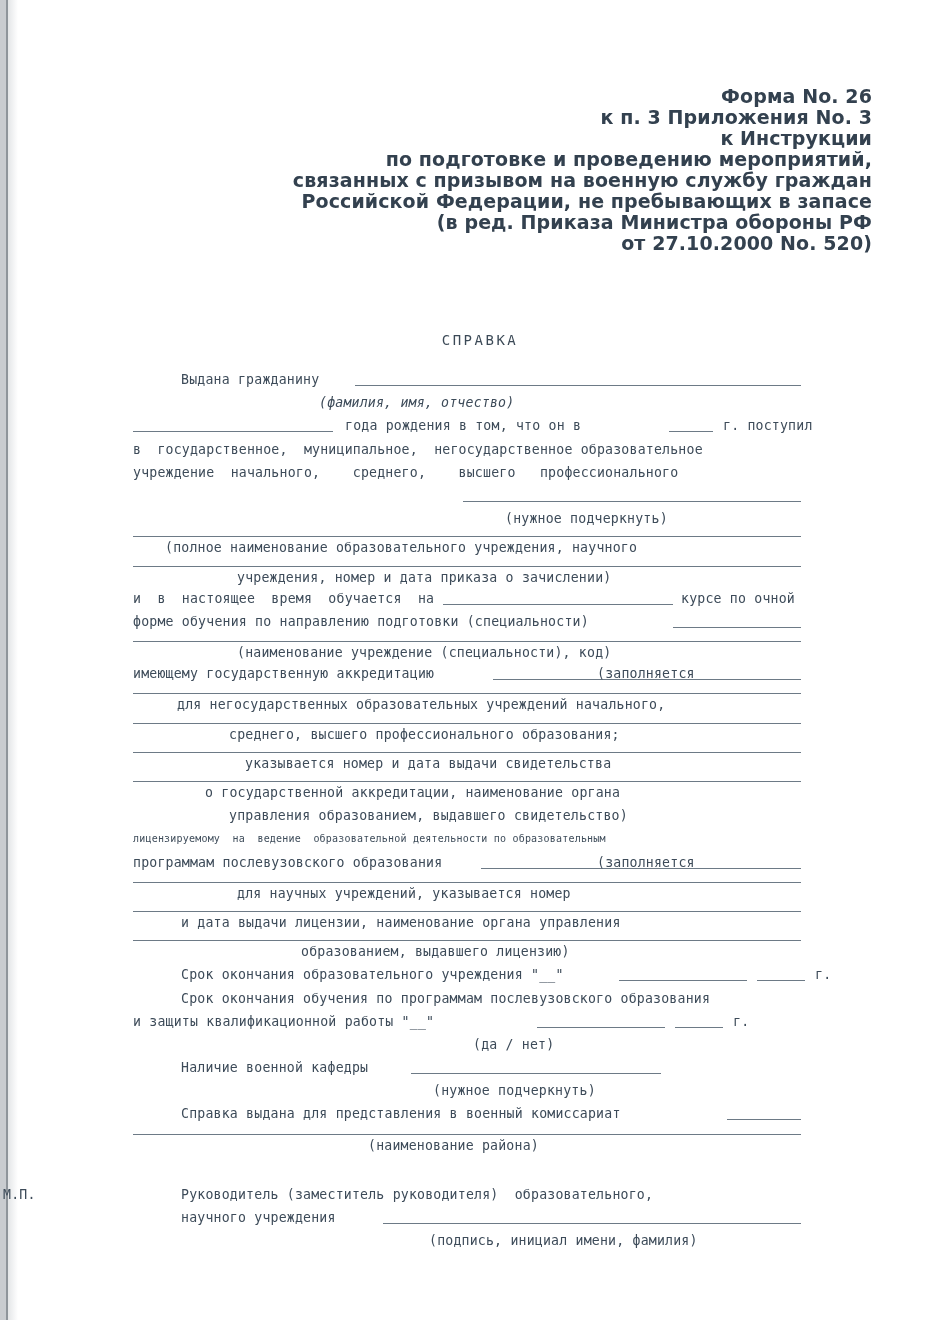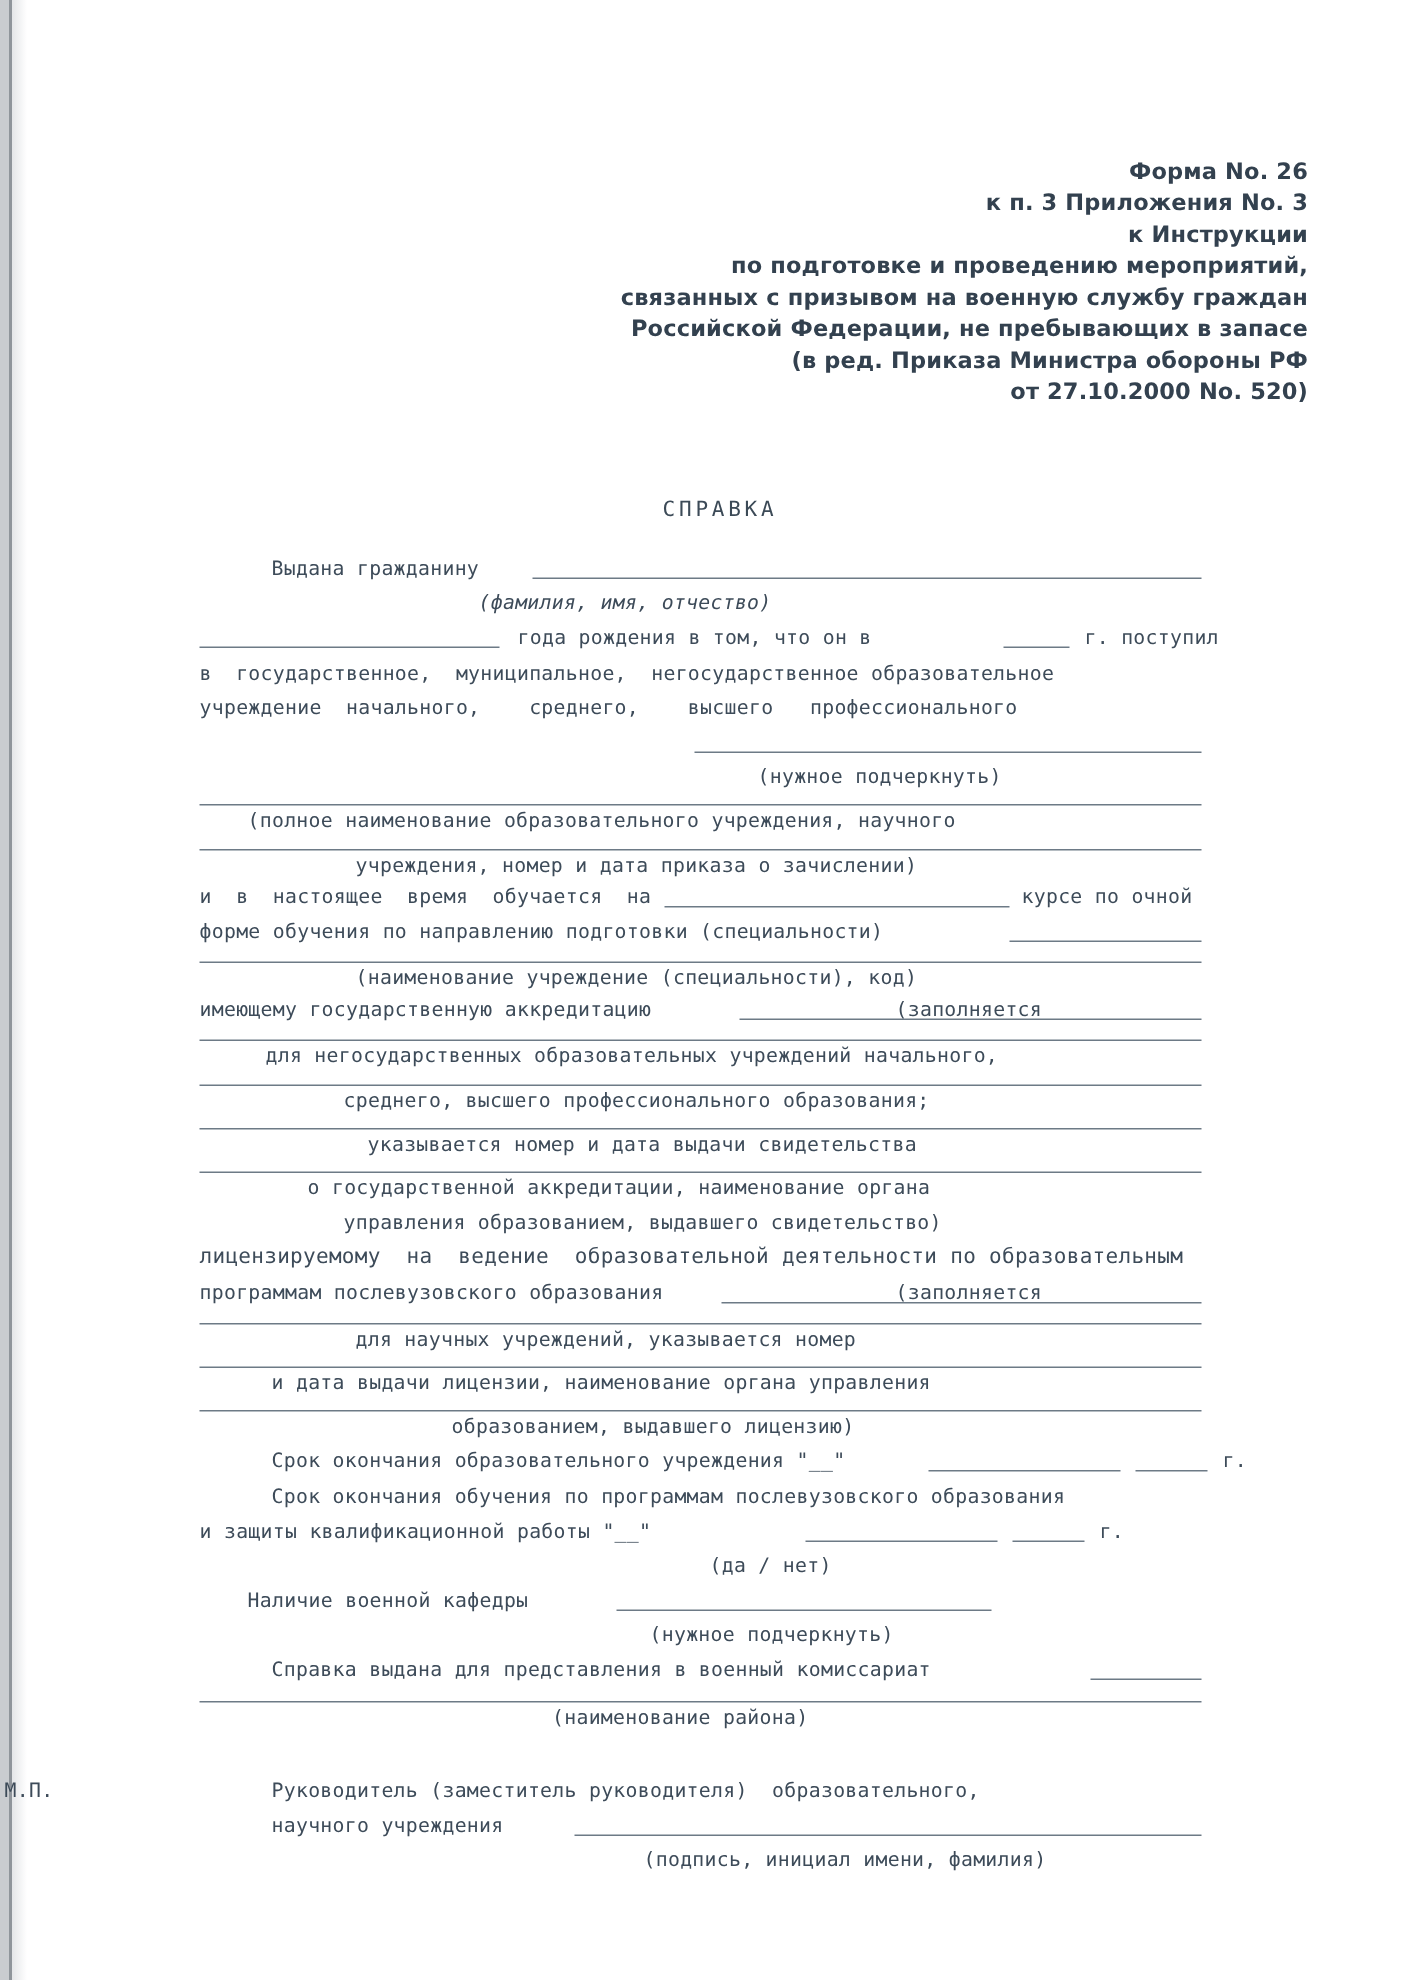--- a/index.html
+++ b/index.html
@@ -39,24 +39,24 @@
   .page {
     position: absolute;
     left: 0; top: 0;
     width: 940px; height: 1320px;
   }
 
   
   .header {
     position: absolute;
     right: 68px;
-    top: 104px;
+    top: 86px;
     text-align: right;
     font-family: "DejaVu Sans", sans-serif;
-    font-size: 15px;
+    font-size: 19px;
     line-height: 21px;
     color: #33414f;
     font-weight: 700;
     letter-spacing: 0.1px;
   }
   .header div { white-space: nowrap; }
 
   
   .doc-title {
     position: absolute;
@@ -208,21 +208,21 @@
     <div class="line">
       <span class="rule" style="left:0; right:0; top:42px;"></span>
       <span class="txt" style="left:72px; top:42px;">о государственной аккредитации, наименование органа</span>
     </div>
 
     <div class="line">
       <span class="txt" style="left:96px; top:42px;">управления образованием, выдавшего свидетельство)</span>
     </div>
 
     <div class="line">
-      <span class="txt" style="left:0; top:42px; font-size:14px;">лицензируемому  на  ведение  образовательной деятельности по образовательным</span>
+      <span class="txt" style="left:0; top:42px; font-size:10px;">лицензируемому  на  ведение  образовательной деятельности по образовательным</span>
     </div>
 
     <div class="line">
       <span class="txt" style="left:0; top:42px;">программам послевузовского образования</span>
       <span class="rule" style="left:348px; right:0; top:59px;"></span>
       <span class="txt" style="left:464px; top:42px;">(заполняется</span>
     </div>
 
     <div class="line">
       <span class="rule" style="left:0; right:0; top:50px;"></span>
@@ -255,21 +255,21 @@
       <span class="rule" style="left:404px; width:128px; top:79px;"></span>
       <span class="rule" style="left:542px; width:48px; top:79px;"></span>
       <span class="txt" style="left:600px; top:62px;">г.</span>
     </div>
 
     <div class="line">
       <span class="txt" style="left:340px; top:62px;">(да / нет)</span>
     </div>
 
     <div class="line">
-      <span class="txt" style="left:32px; top:62px;">Наличие военной кафедры</span>
+      <span class="txt" style="left:48px; top:62px;">Наличие военной кафедры</span>
       <span class="rule" style="left:278px; width:250px; top:79px;"></span>
     </div>
 
     <div class="line">
       <span class="txt" style="left:300px; top:62px;">(нужное подчеркнуть)</span>
     </div>
 
     <div class="line">
       <span class="txt" style="left:48px; top:62px;">Справка выдана для представления в военный комиссариат</span>
       <span class="rule" style="left:594px; right:0; top:79px;"></span>

